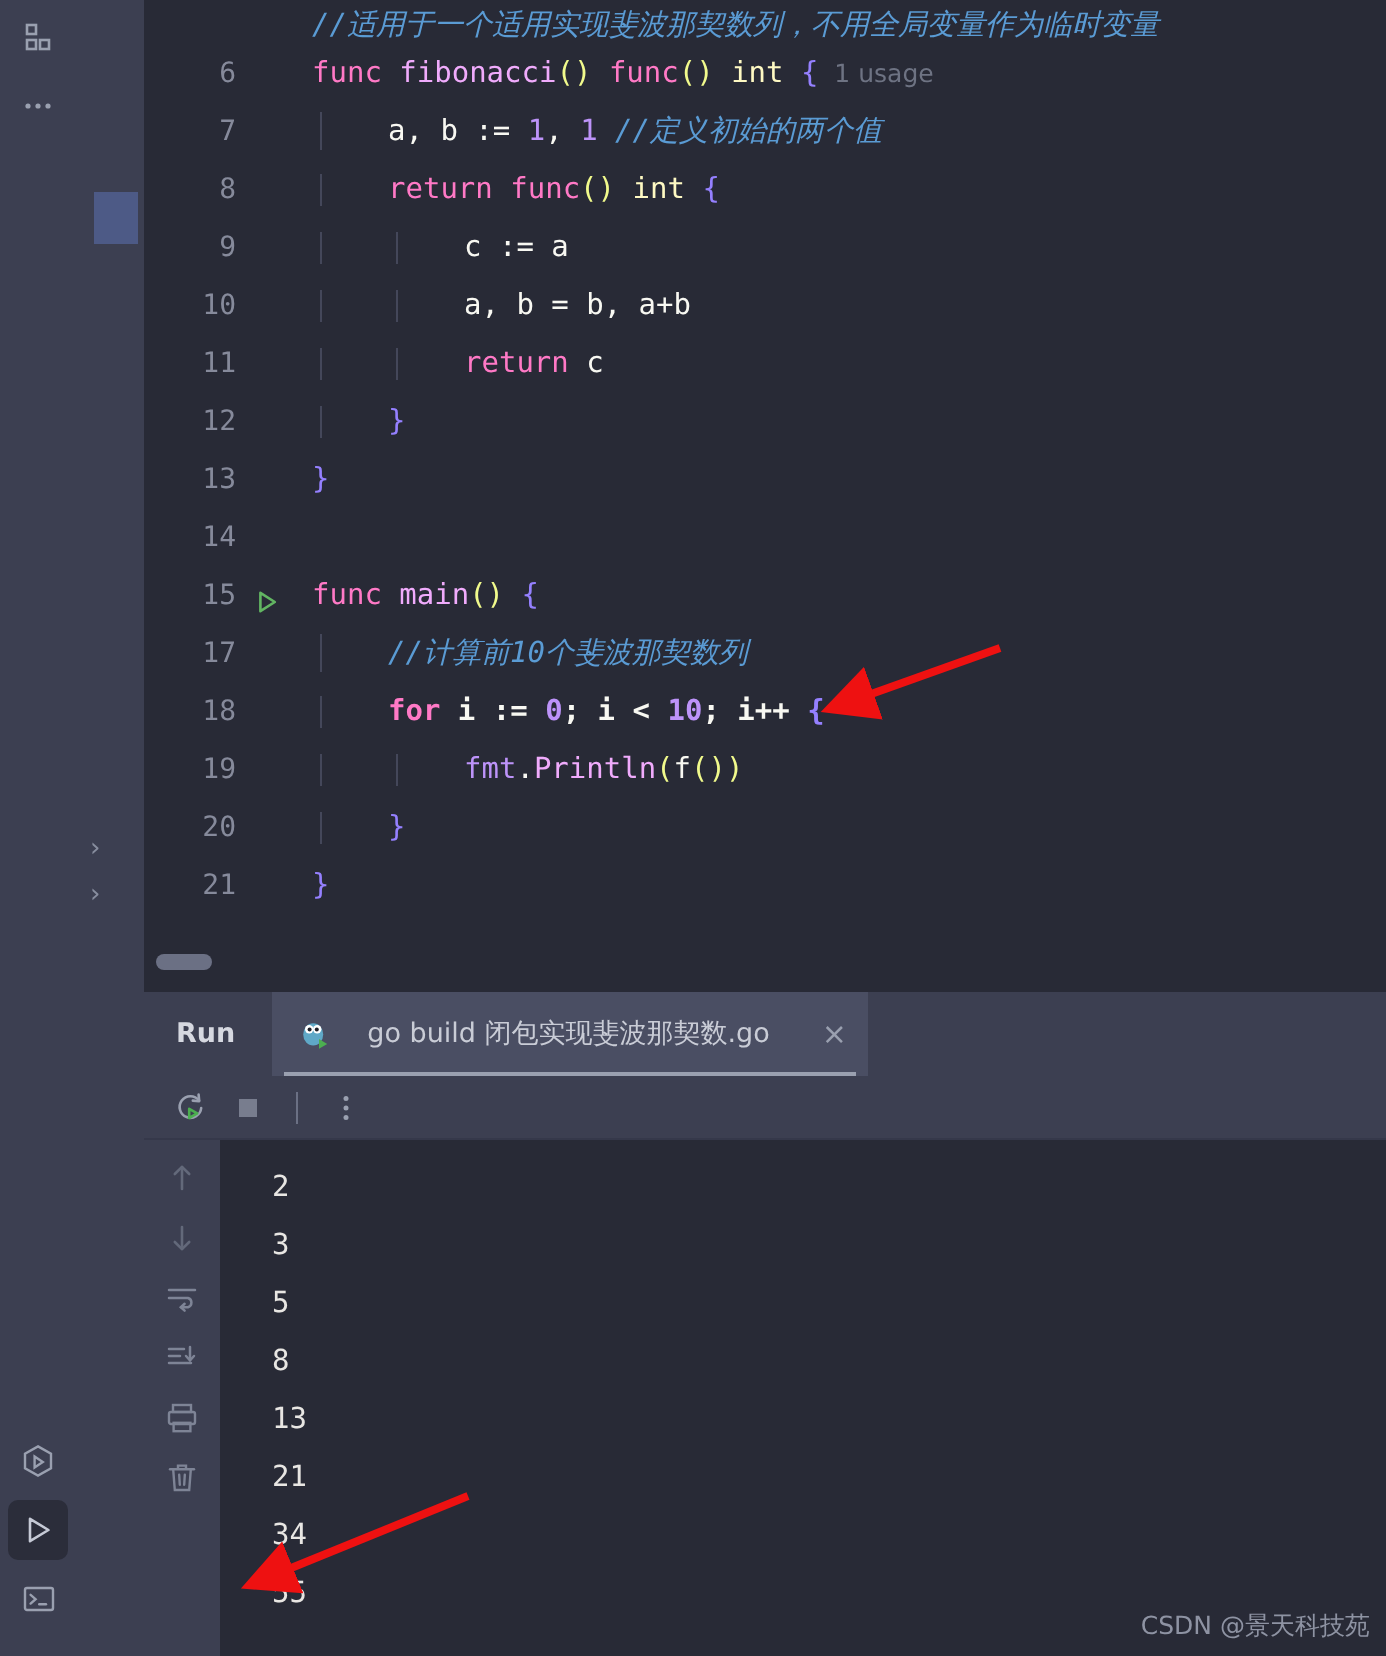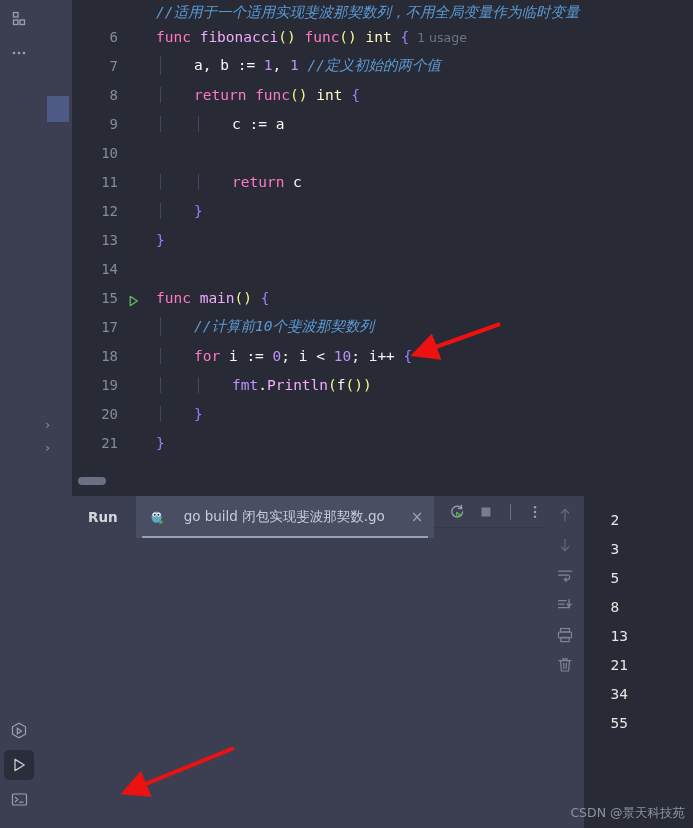--- a/index.html
+++ b/index.html
@@ -93,21 +93,21 @@
   .ed-hscroll {
     position: absolute; left: 0; bottom: 0; height: 28px;
     width: 100%; background: #282a36;
   }
   .ed-hscroll .thumb {
     position: absolute; left: 6px; top: 9px;
     width: 28px; height: 8px; background: #6b7084; border-radius: 4px;
   }
 
   
-  .runwin { flex: 1; background: #3c3f51; display: flex; flex-direction: row; }
+  .runwin { flex: 1; background: #3c3f51; display: flex; flex-direction: column; }
   .runtabs {
     height: 42px; display: flex; align-items: stretch;
     background: #3c3f51; position: relative;
   }
   .run-label {
     display: flex; align-items: center; padding: 0 18px 0 16px;
     color: #d6d8e0; font-size: 13.5px; font-weight: bold;
   }
   .run-tab {
     display: flex; align-items: center; gap: 18px;
@@ -203,30 +203,30 @@
 
   <div class="maincol">
 
     <div class="editor">
       <div class="code-scroll" id="code-scroll">
           <div class="line" style="height: 22px; align-items: flex-end;"><div class="gutter"></div><div class="codetext" style="padding-left: 30px;"><span class="cmt">//适用于一个适用实现斐波那契数列，不用全局变量作为临时变量</span></div></div>
           <div class="line"><div class="gutter">6</div><div class="codetext" style="padding-left: 30px;"><span class="k">func</span><span class="id"> </span><span class="fn">fibonacci</span><span class="par">()</span><span class="id"> </span><span class="k">func</span><span class="par">()</span><span class="id"> </span><span class="typ">int</span><span class="id"> </span><span class="br">{</span><span class="usage">  1 usage</span></div></div>
           <div class="line"><div class="gutter">7</div><div class="codetext" style="padding-left: 68px;"><span class="indent-guide" style="left: 34px;"></span><span class="id">a, b </span><span class="id">:= </span><span class="num">1</span><span class="id">, </span><span class="num">1</span><span class="id"> </span><span class="cmt">//定义初始的两个值</span></div></div>
           <div class="line"><div class="gutter">8</div><div class="codetext" style="padding-left: 68px;"><span class="indent-guide" style="left: 34px;"></span><span class="k">return</span><span class="id"> </span><span class="k">func</span><span class="par">()</span><span class="id"> </span><span class="typ">int</span><span class="id"> </span><span class="br">{</span></div></div>
           <div class="line"><div class="gutter">9</div><div class="codetext" style="padding-left: 106px;"><span class="indent-guide" style="left: 34px;"></span><span class="indent-guide" style="left: 72px;"></span><span class="id">c := a</span></div></div>
-          <div class="line"><div class="gutter">10</div></div>
+          <div class="line"><div class="gutter">10</div><div class="codetext" style="padding-left: 106px;"><span class="indent-guide" style="left: 34px;"></span><span class="indent-guide" style="left: 72px;"></span><span class="id">a, b = b, a+b</span></div></div>
           <div class="line"><div class="gutter">11</div><div class="codetext" style="padding-left: 106px;"><span class="indent-guide" style="left: 34px;"></span><span class="indent-guide" style="left: 72px;"></span><span class="k">return</span><span class="id"> c</span></div></div>
           <div class="line"><div class="gutter">12</div><div class="codetext" style="padding-left: 68px;"><span class="indent-guide" style="left: 34px;"></span><span class="br">}</span></div></div>
           <div class="line"><div class="gutter">13</div><div class="codetext" style="padding-left: 30px;"><span class="br">}</span></div></div>
           <div class="line"><div class="gutter">14</div><div class="codetext" style="padding-left: 30px;"></div></div>
           <div class="line"><div class="gutter">15<span class="runmark"><svg width="13" height="14" viewBox="0 0 13 14" fill="none" stroke="#62b562" stroke-width="1.3" stroke-linejoin="round">
                   <path d="M3.2 2.4 L10.4 7 L3.2 11.6 Z"></path>
                 </svg></span></div><div class="codetext" style="padding-left: 30px;"><span class="k">func</span><span class="id"> </span><span class="fn">main</span><span class="par">()</span><span class="id"> </span><span class="br">{</span></div></div>
           <div class="line"><div class="gutter">17</div><div class="codetext" style="padding-left: 68px;"><span class="indent-guide" style="left: 34px;"></span><span class="cmt">//计算前10个斐波那契数列</span></div></div>
-          <div class="line"><div class="gutter">18</div><div class="codetext" style="padding-left: 68px;"><span class="indent-guide" style="left: 34px;"></span><span class="k">for</span><span class="id"> i := </span><span class="num">0</span><span class="id">; i &lt; </span><span class="num">10</span><span class="id">; i++ </span><span class="br">{</span></div></div>
+          <div class="line"><div class="gutter">18</div><div class="codetext" style="padding-left: 68px; font-weight: bold;"><span class="indent-guide" style="left: 34px;"></span><span class="k">for</span><span class="id"> i := </span><span class="num">0</span><span class="id">; i &lt; </span><span class="num">10</span><span class="id">; i++ </span><span class="br">{</span></div></div>
           <div class="line"><div class="gutter">19</div><div class="codetext" style="padding-left: 106px;"><span class="indent-guide" style="left: 34px;"></span><span class="indent-guide" style="left: 72px;"></span><span class="pkg">fmt</span><span class="id">.</span><span class="fn">Println</span><span class="par">(</span><span class="id">f</span><span class="par">()</span><span class="par">)</span></div></div>
           <div class="line"><div class="gutter">20</div><div class="codetext" style="padding-left: 68px;"><span class="indent-guide" style="left: 34px;"></span><span class="br">}</span></div></div>
           <div class="line"><div class="gutter">21</div><div class="codetext" style="padding-left: 30px;"><span class="br">}</span></div></div>
         </div>
       <div class="ed-hscroll">
         <div class="thumb"></div>
       </div>
     </div>
 
     <div class="runwin">

